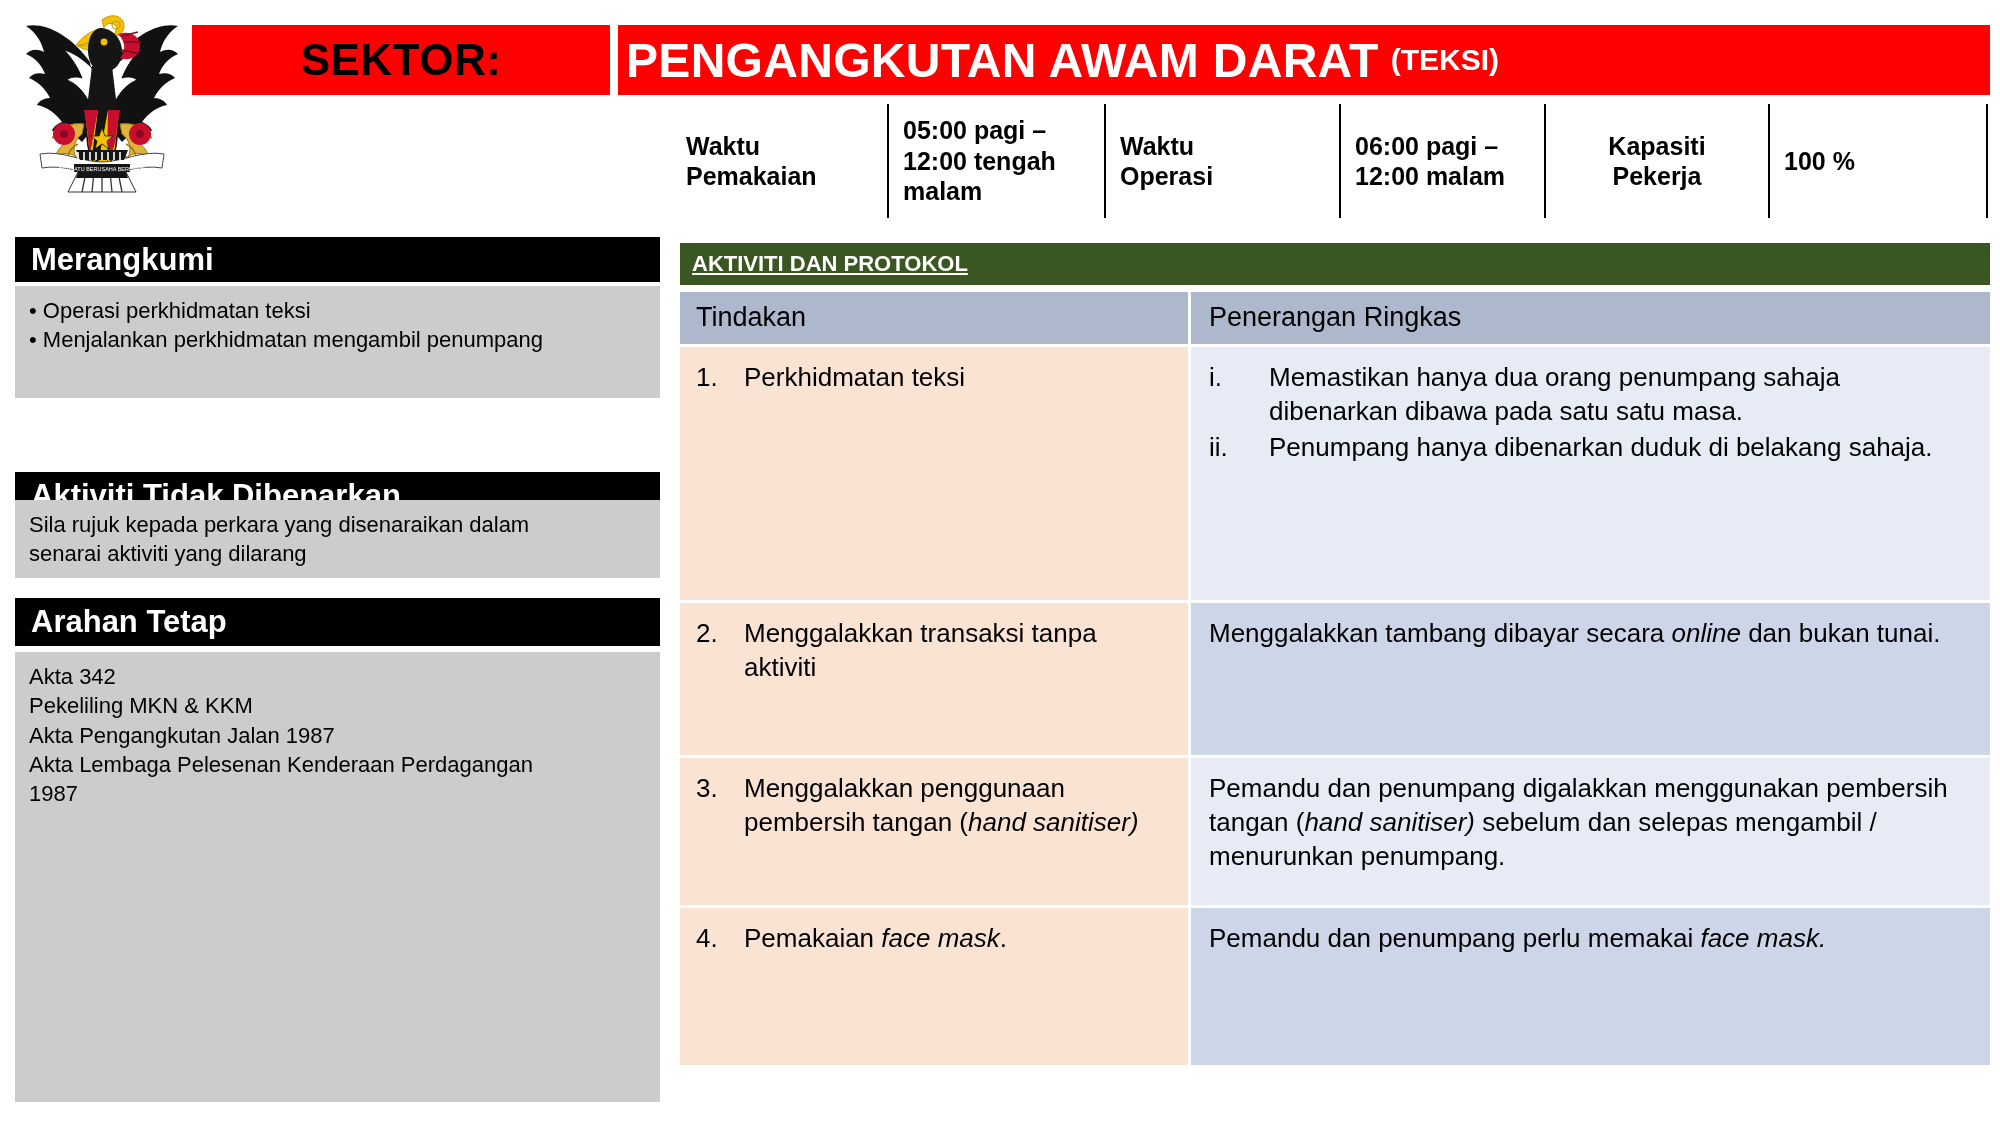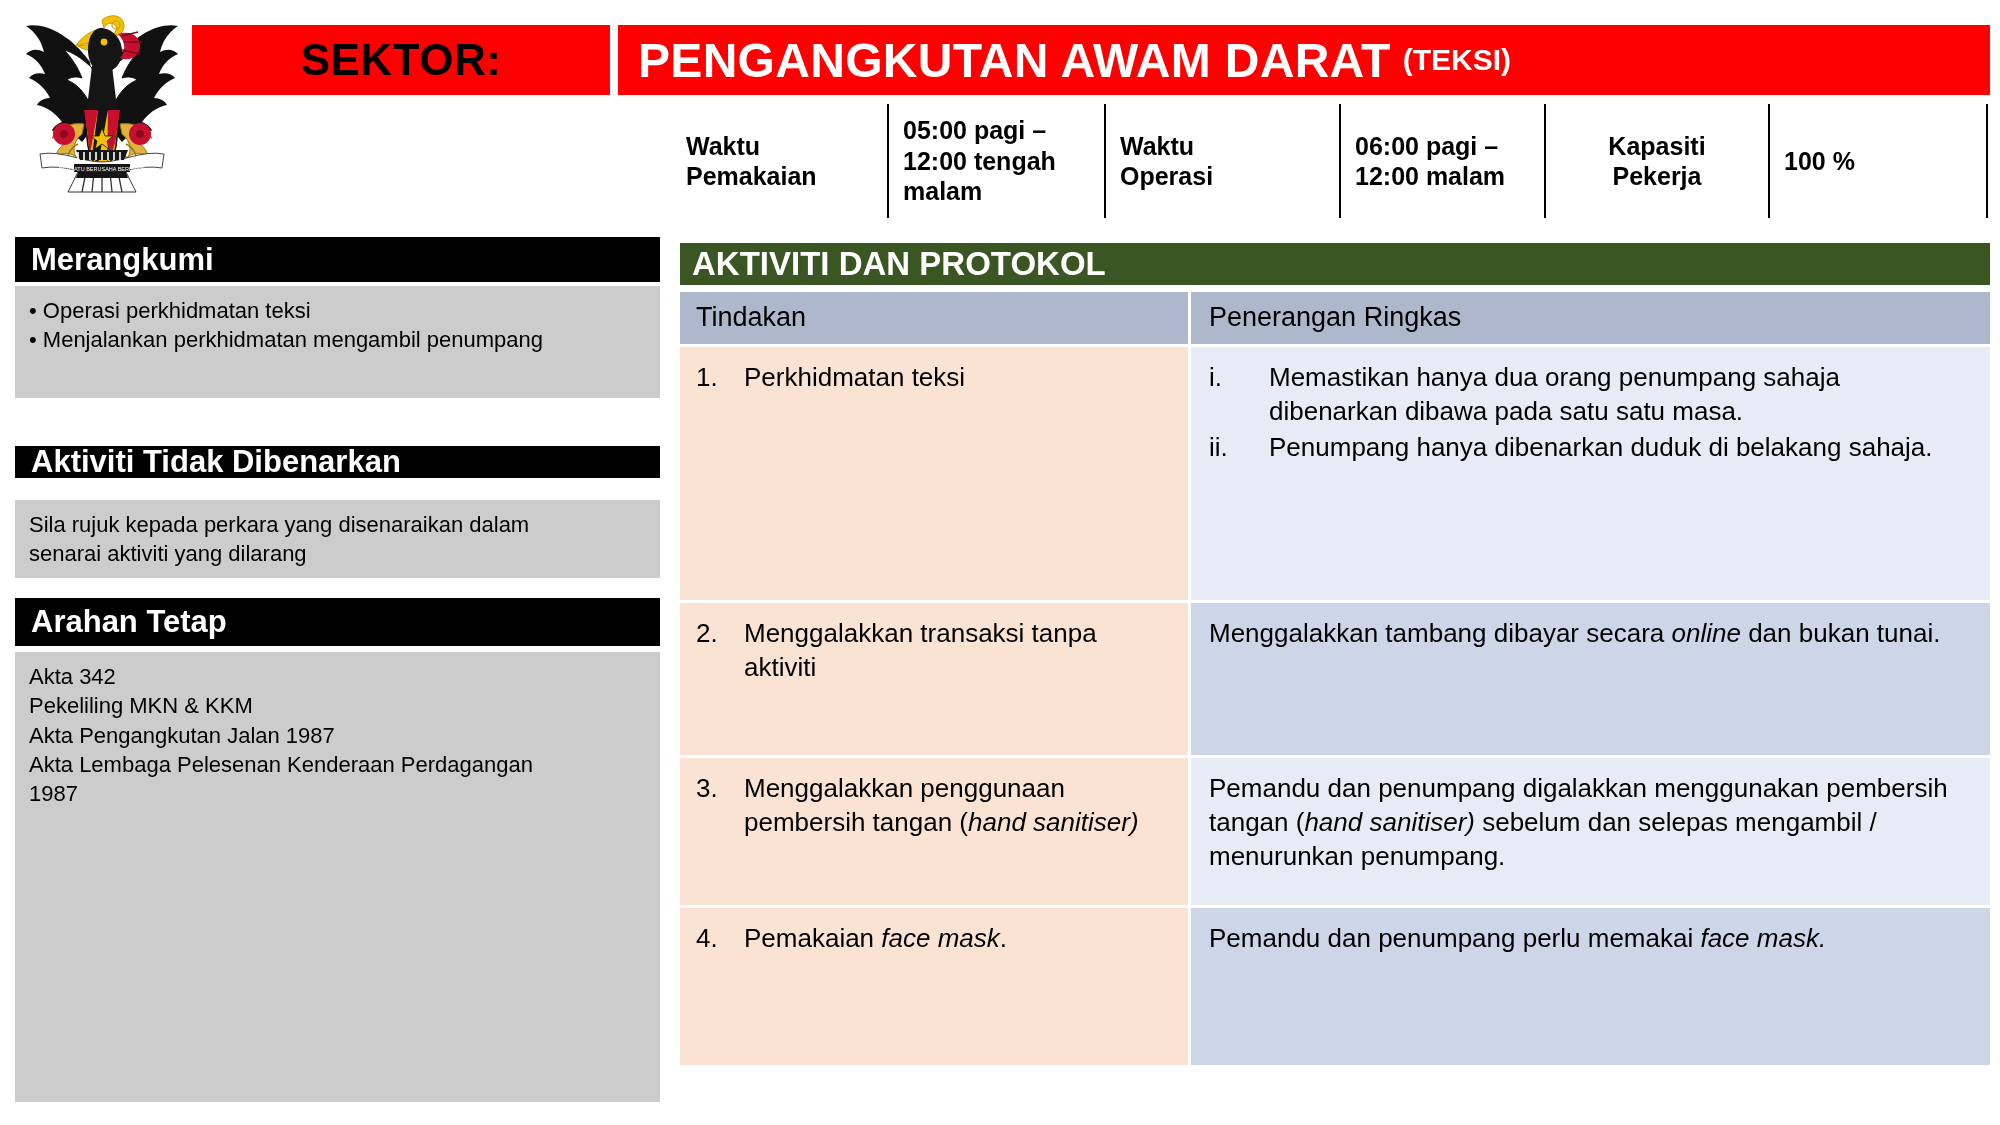--- a/index.html
+++ b/index.html
@@ -44,21 +44,21 @@
   }
   .sector-banner {
     position: absolute;
     left: 618px;
     top: 25px;
     width: 1372px;
     height: 70px;
     background: #FF0000;
     display: flex;
     align-items: center;
-    padding-left: 20px;
+    padding-left: 8px;
     box-sizing: border-box;
     white-space: nowrap;
   }
   .sector-title {
     font-size: 48px;
     font-weight: bold;
     color: #FFFFFF;
     letter-spacing: 0.3px;
   }
   .sector-sub {
@@ -118,43 +118,44 @@
     width: 645px;
     background: #CCCCCC;
     color: #000000;
     font-size: 22px;
     line-height: 1.33;
     padding: 10px 14px 10px 14px;
     box-sizing: border-box;
   }
   #merangkumi-head { top: 237px; height: 45px; }
   #merangkumi-body { top: 286px; height: 112px; }
-  #tidak-head      { top: 446px; height: 32px; }
+  #tidak-head      { top: 472px; height: 48px; }
   #tidak-body      { top: 500px; height: 78px; }
   #arahan-head     { top: 598px; height: 48px; }
   #arahan-body     { top: 652px; height: 450px; }
 
   .bullet-line { white-space: nowrap; }
   .plain-line  { }
 
   
   .akt-head {
     position: absolute;
     left: 680px;
     top: 243px;
     width: 1310px;
     height: 42px;
     background: #3A5622;
     color: #FFFFFF;
-    font-size: 33px;
+    font-size: 22px;
     font-weight: bold;
     display: flex;
     align-items: center;
     padding-left: 12px;
     box-sizing: border-box;
+    text-decoration: underline;
   }
 
   .tbl {
     position: absolute;
     left: 680px;
     top: 292px;
     width: 1310px;
   }
   .trow { display: flex; }
   .trow + .trow { margin-top: 3px; }

